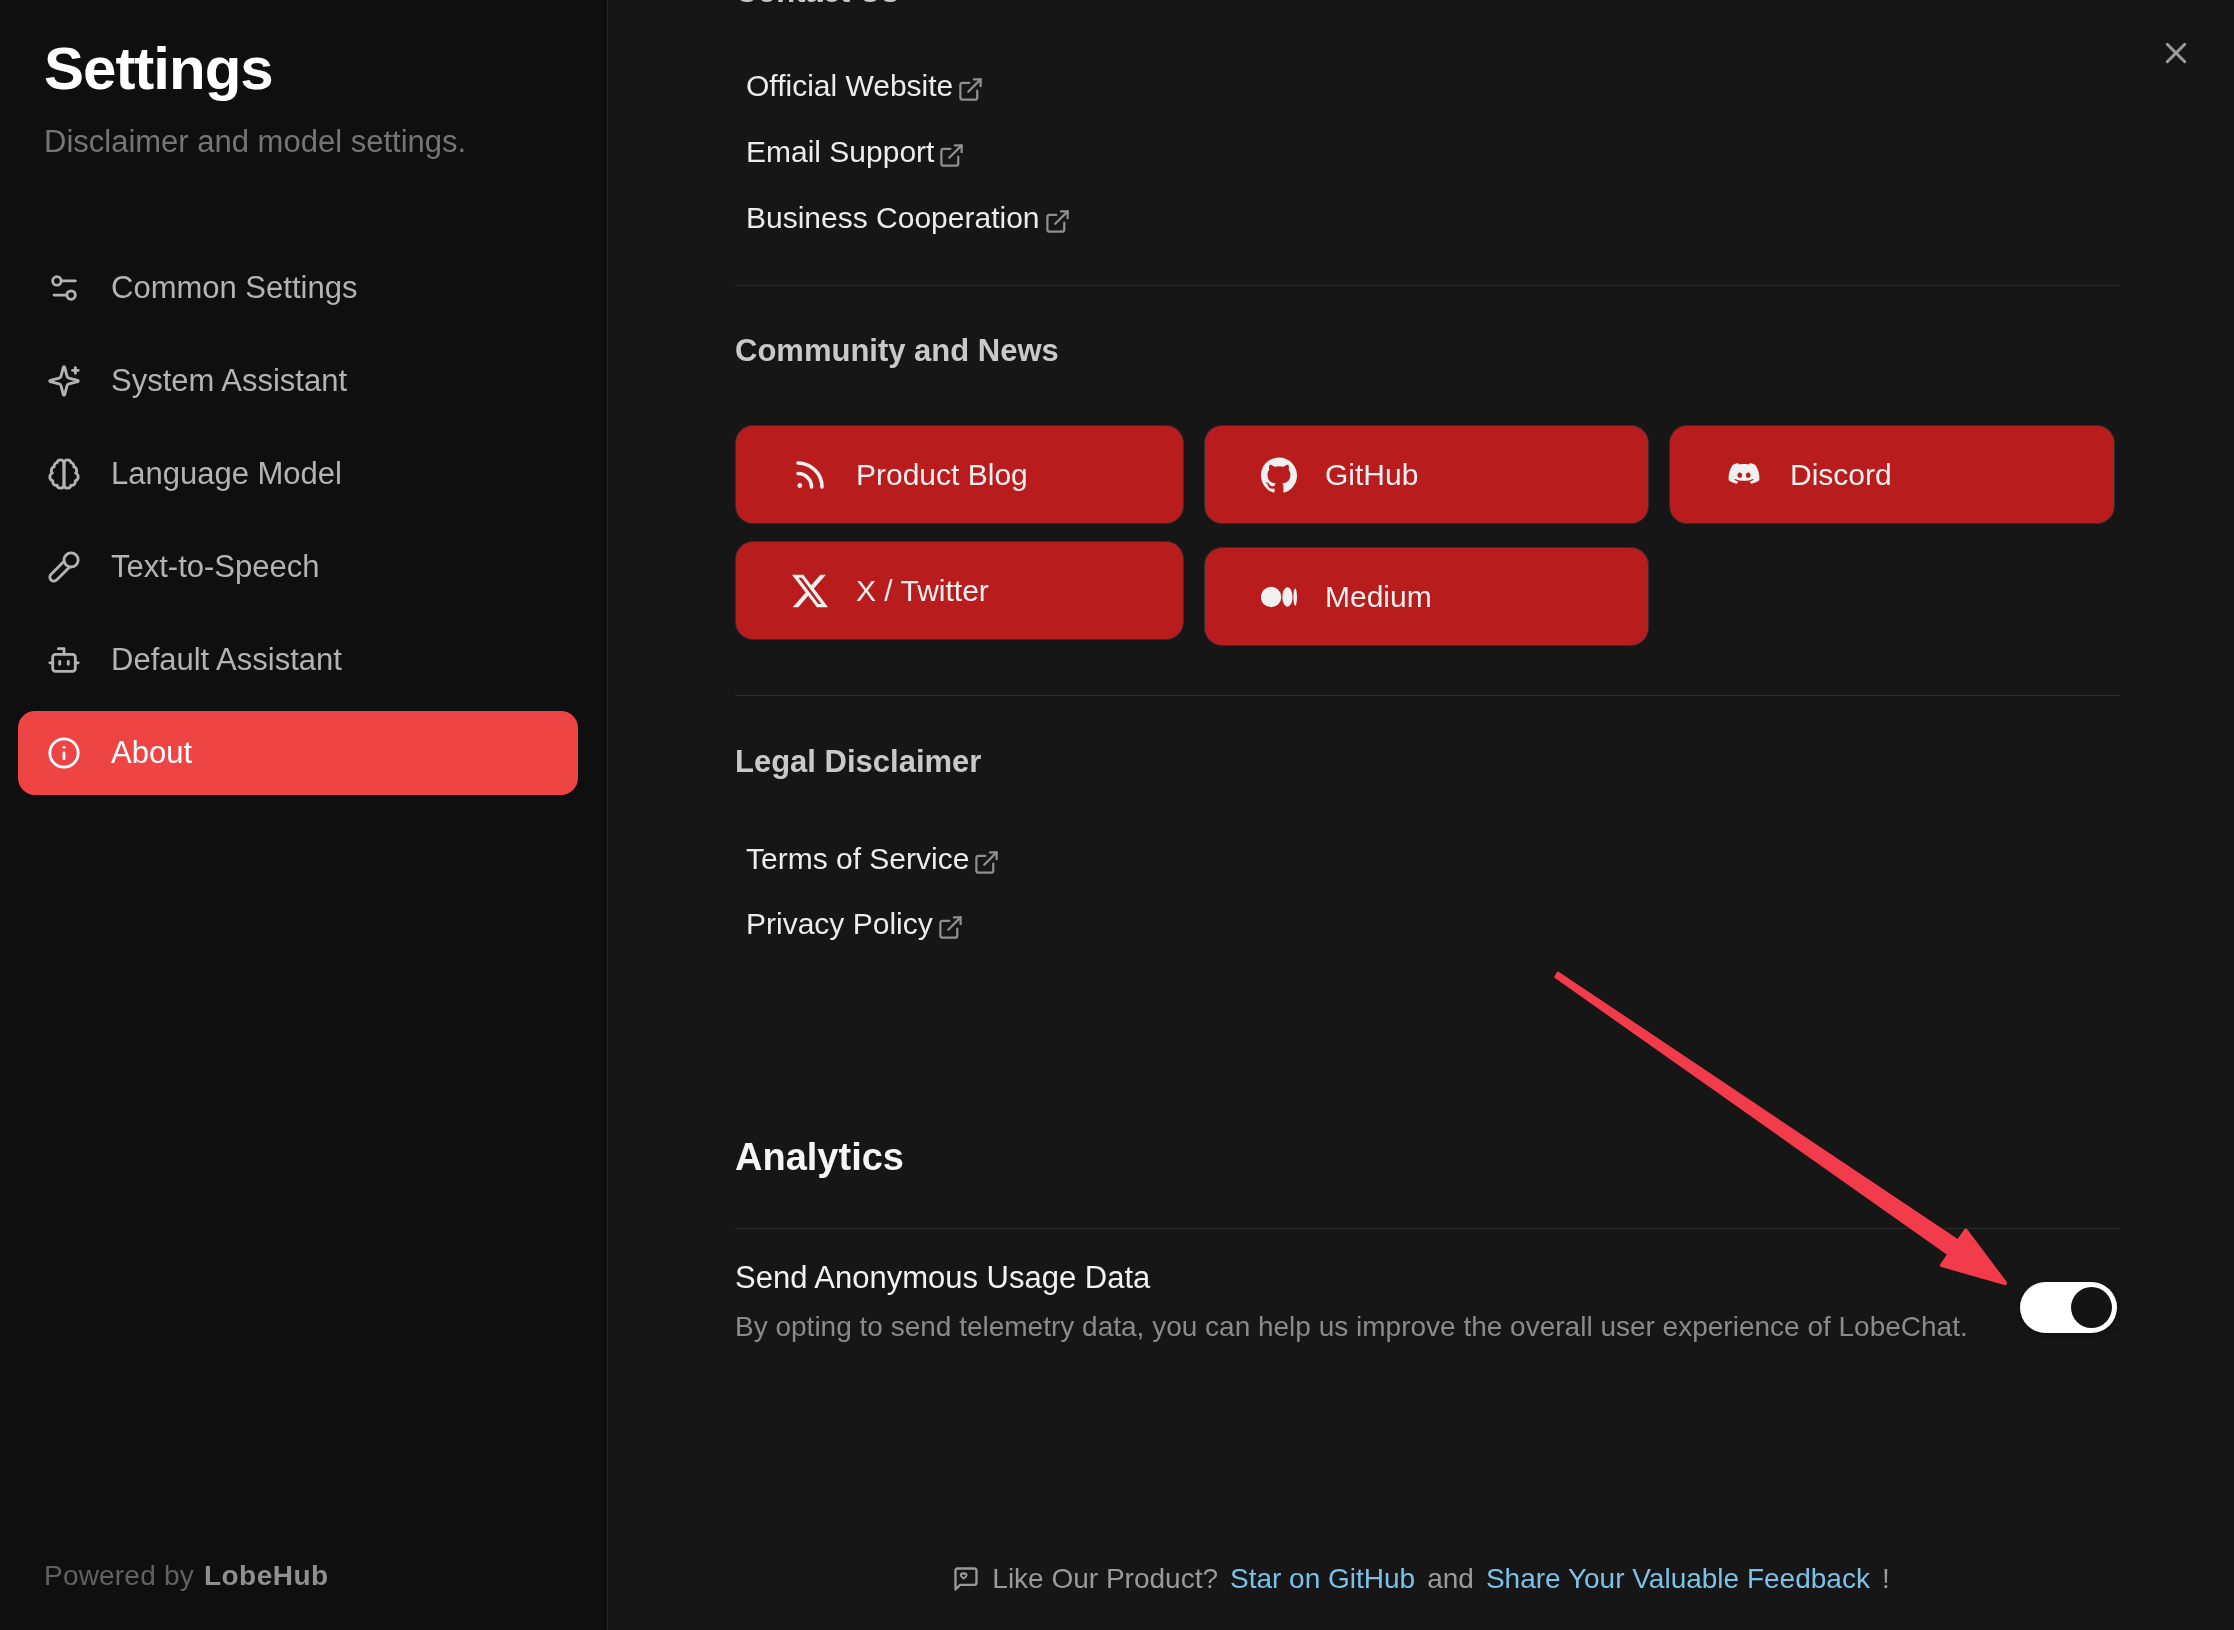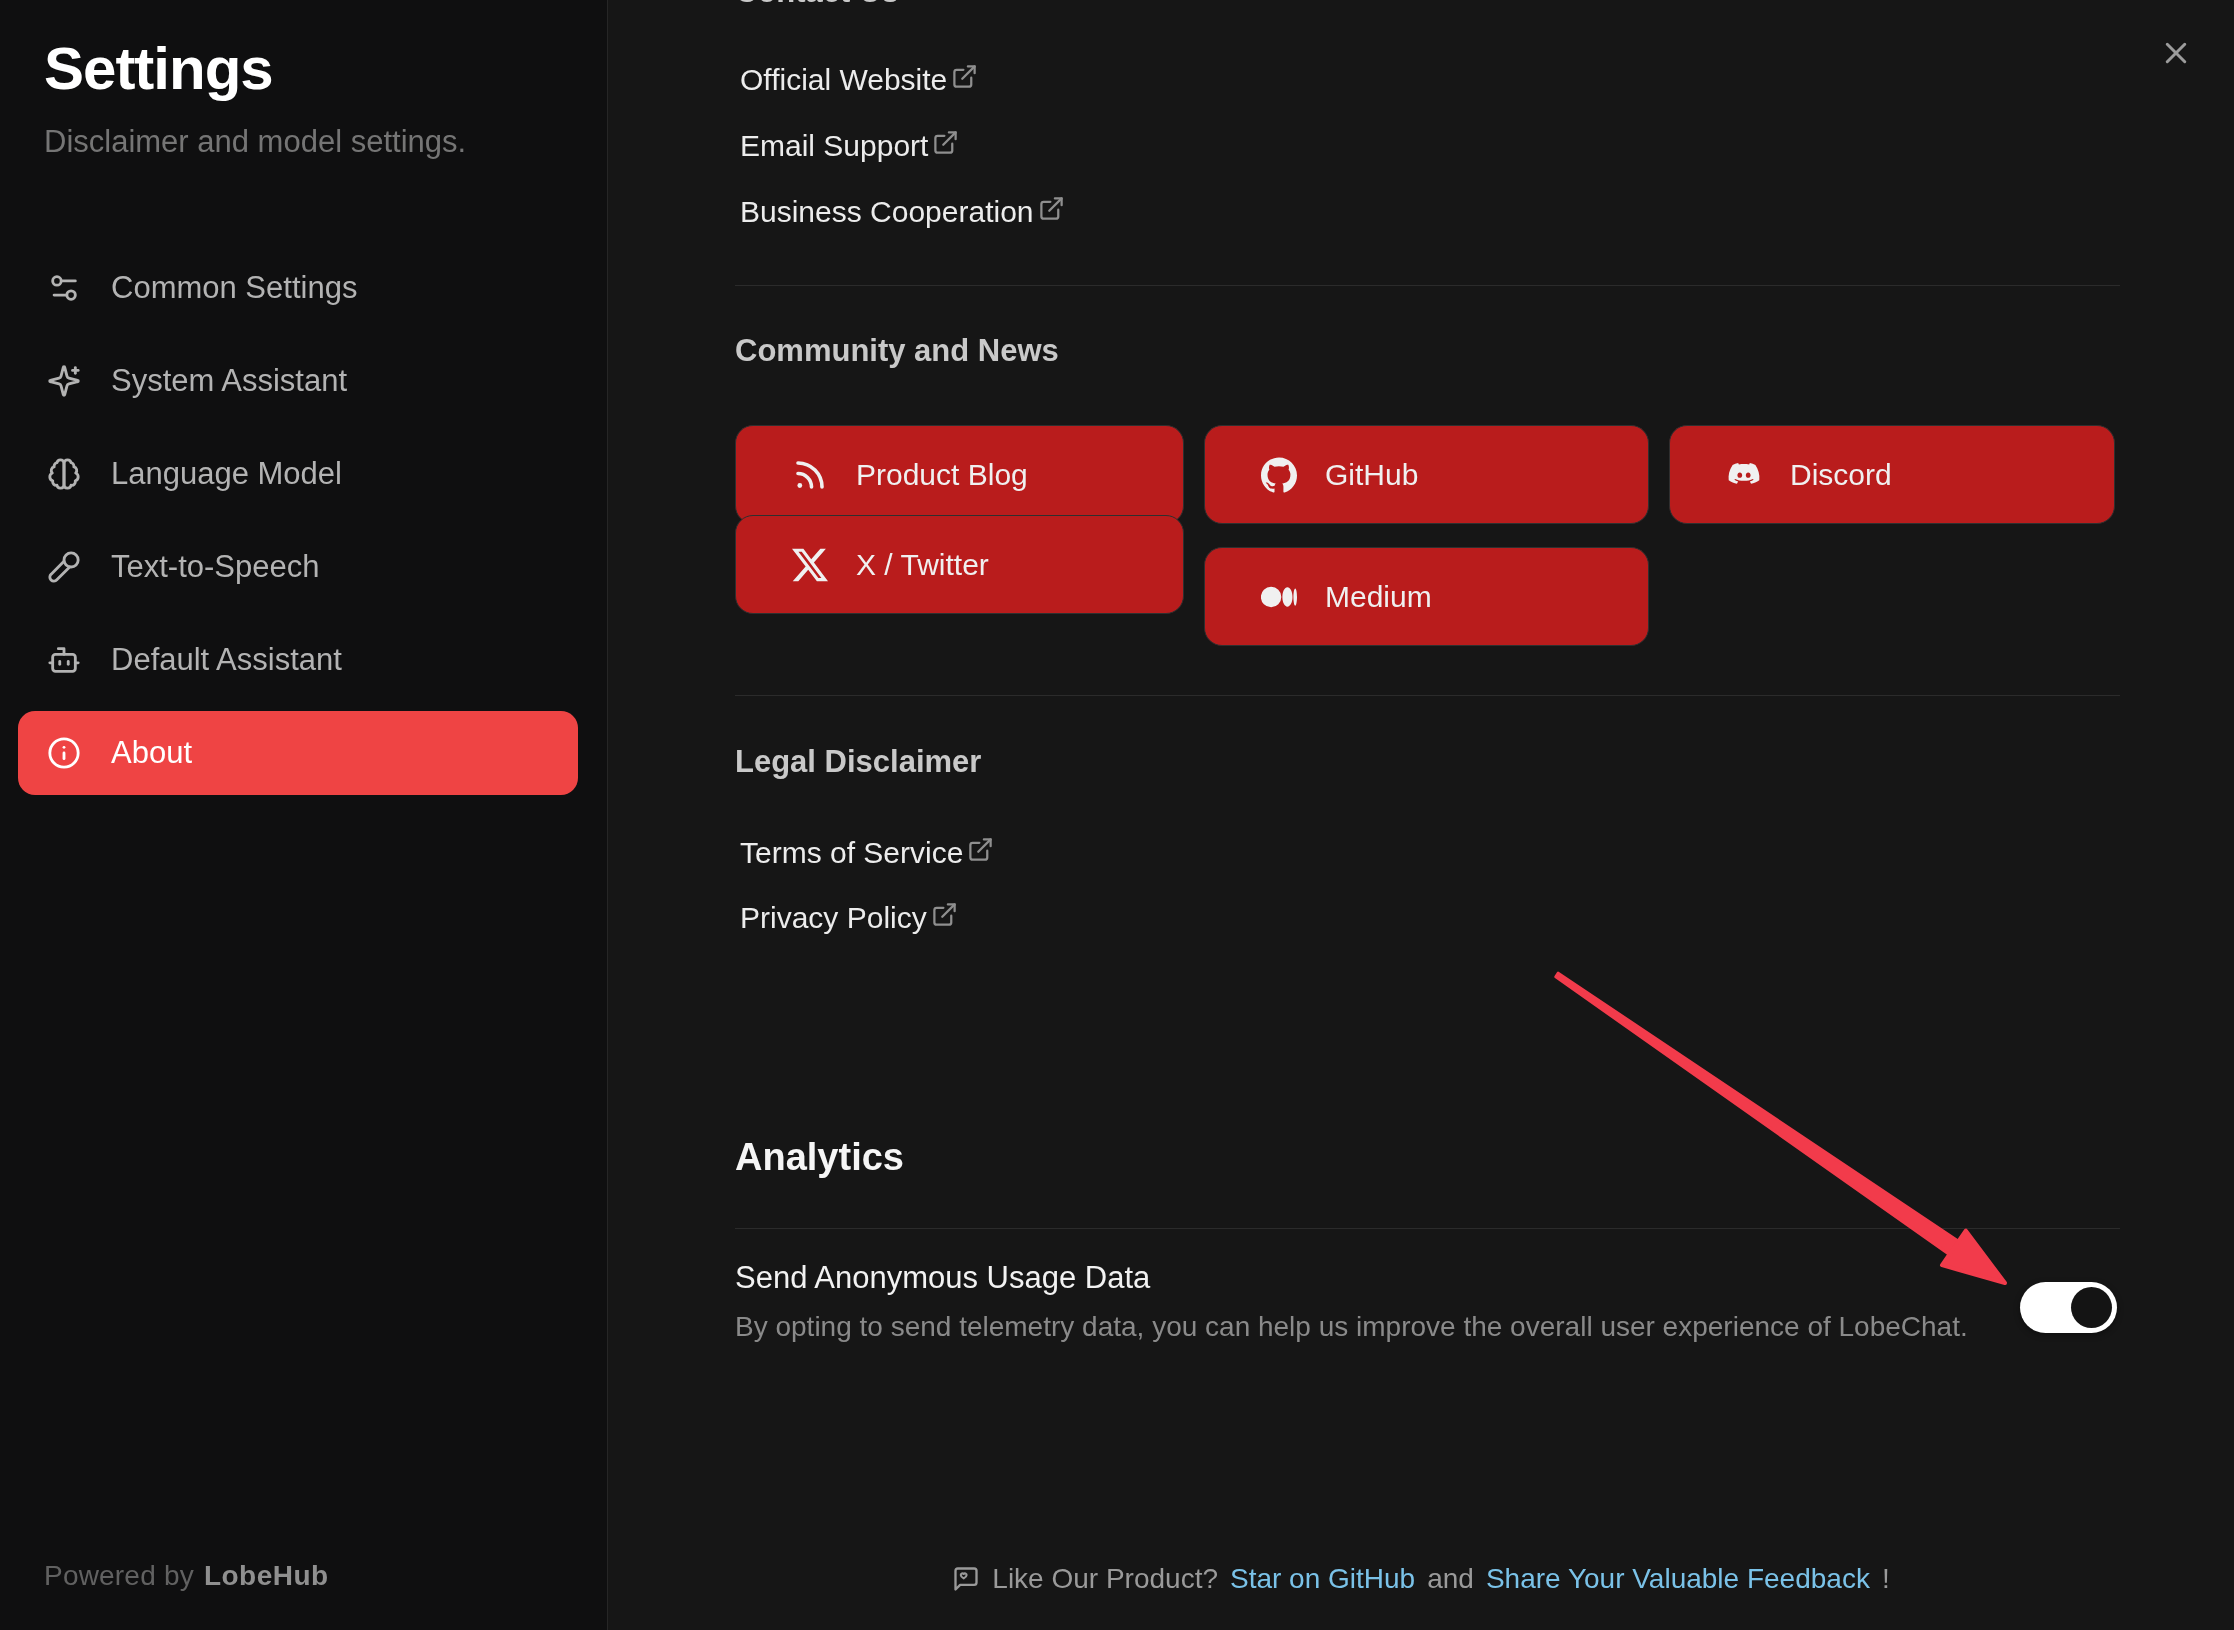--- a/index.html
+++ b/index.html
@@ -53,22 +53,22 @@
   .sec-heading {
     position:absolute; left:127px;
     font-size:31px; font-weight:bold; color:#c9c9c9; white-space:nowrap;
   }
   .sec-heading.clipped { top:-26px; }   
   .sec-heading.analytics { font-size:38px; color:#f5f5f5; }
 
   .divider { position:absolute; left:127px; width:1385px; height:1px; background:#2b2b2b; }
 
   .link-row {
-    position:absolute; left:132px; height:40px;
-    display:flex; align-items:flex-start; gap:4px;
+    position:absolute; left:138px; height:40px;
+    display:flex; align-items:flex-end; gap:4px;
     font-size:30px; color:#ececec; cursor:pointer; white-space:nowrap;
   }
   .link-row .ext-ico { width:27px; height:27px; color:#8f8f8f; display:inline-flex; }
   .link-row .ext-ico svg { width:27px; height:27px; }
 
   .comm-btn {
     position:absolute; height:99px;
     background:#b91c1c; border:1px solid #2f2f2f; border-radius:18px;
     display:flex; align-items:center; padding-left:56px; gap:28px;
     color:#f0f0f0; font-size:30px; cursor:pointer; white-space:nowrap;
@@ -250,21 +250,21 @@
       <span>GitHub</span>
     </div>
     <div class="comm-btn" style="left:1061px; top:425px; width:446px;">
       <span class="btn-ico">
           <svg viewBox="0 0 24 24" fill="currentColor">
             <path d="M19.6 5.3A16.9 16.9 0 0 0 15.9 4l-.5 1c-1.1-.2-2.2-.3-3.4-.3s-2.3.1-3.4.3l-.5-1a16.9 16.9 0 0 0-3.7 1.3C2 8.8 1.5 12.2 1.8 15.5c1.7 1.3 3.6 2 5.5 2.3l.8-1.4c-.9-.3-1.8-.8-2.5-1.3l.5-.5c1.6.8 3.6 1.3 5.9 1.3s4.3-.5 5.9-1.3l.5.5c-.7.5-1.6 1-2.5 1.3l.8 1.4c1.9-.3 3.8-1 5.5-2.3.4-3.9-.6-7.2-2.6-10.2zM9.2 13.9c-.9 0-1.6-.8-1.6-1.8s.7-1.8 1.6-1.8 1.6.8 1.6 1.8-.7 1.8-1.6 1.8zm5.6 0c-.9 0-1.6-.8-1.6-1.8s.7-1.8 1.6-1.8 1.6.8 1.6 1.8-.7 1.8-1.6 1.8z"></path>
           </svg>
         </span>
       <span>Discord</span>
     </div>
-    <div class="comm-btn" style="left:127px;  top:515px; width:449px;">
+    <div class="comm-btn" style="left:127px;  top:541px; width:449px;">
       <span class="btn-ico">
           <svg viewBox="0 0 24 24" fill="currentColor">
             <path d="M18.9 1.2h3.7l-8 9.2L24 22.8h-7.4l-5.8-7.6-6.6 7.6H.5l8.6-9.8L0 1.2h7.6l5.2 6.9 6.1-6.9zm-1.3 19.4h2L6.5 3.2H4.3l13.3 17.4z"></path>
           </svg>
         </span>
       <span>X / Twitter</span>
     </div>
     <div class="comm-btn" style="left:596px;  top:547px; width:445px;">
       <span class="btn-ico">
           <svg viewBox="0 0 24 24" fill="currentColor">

